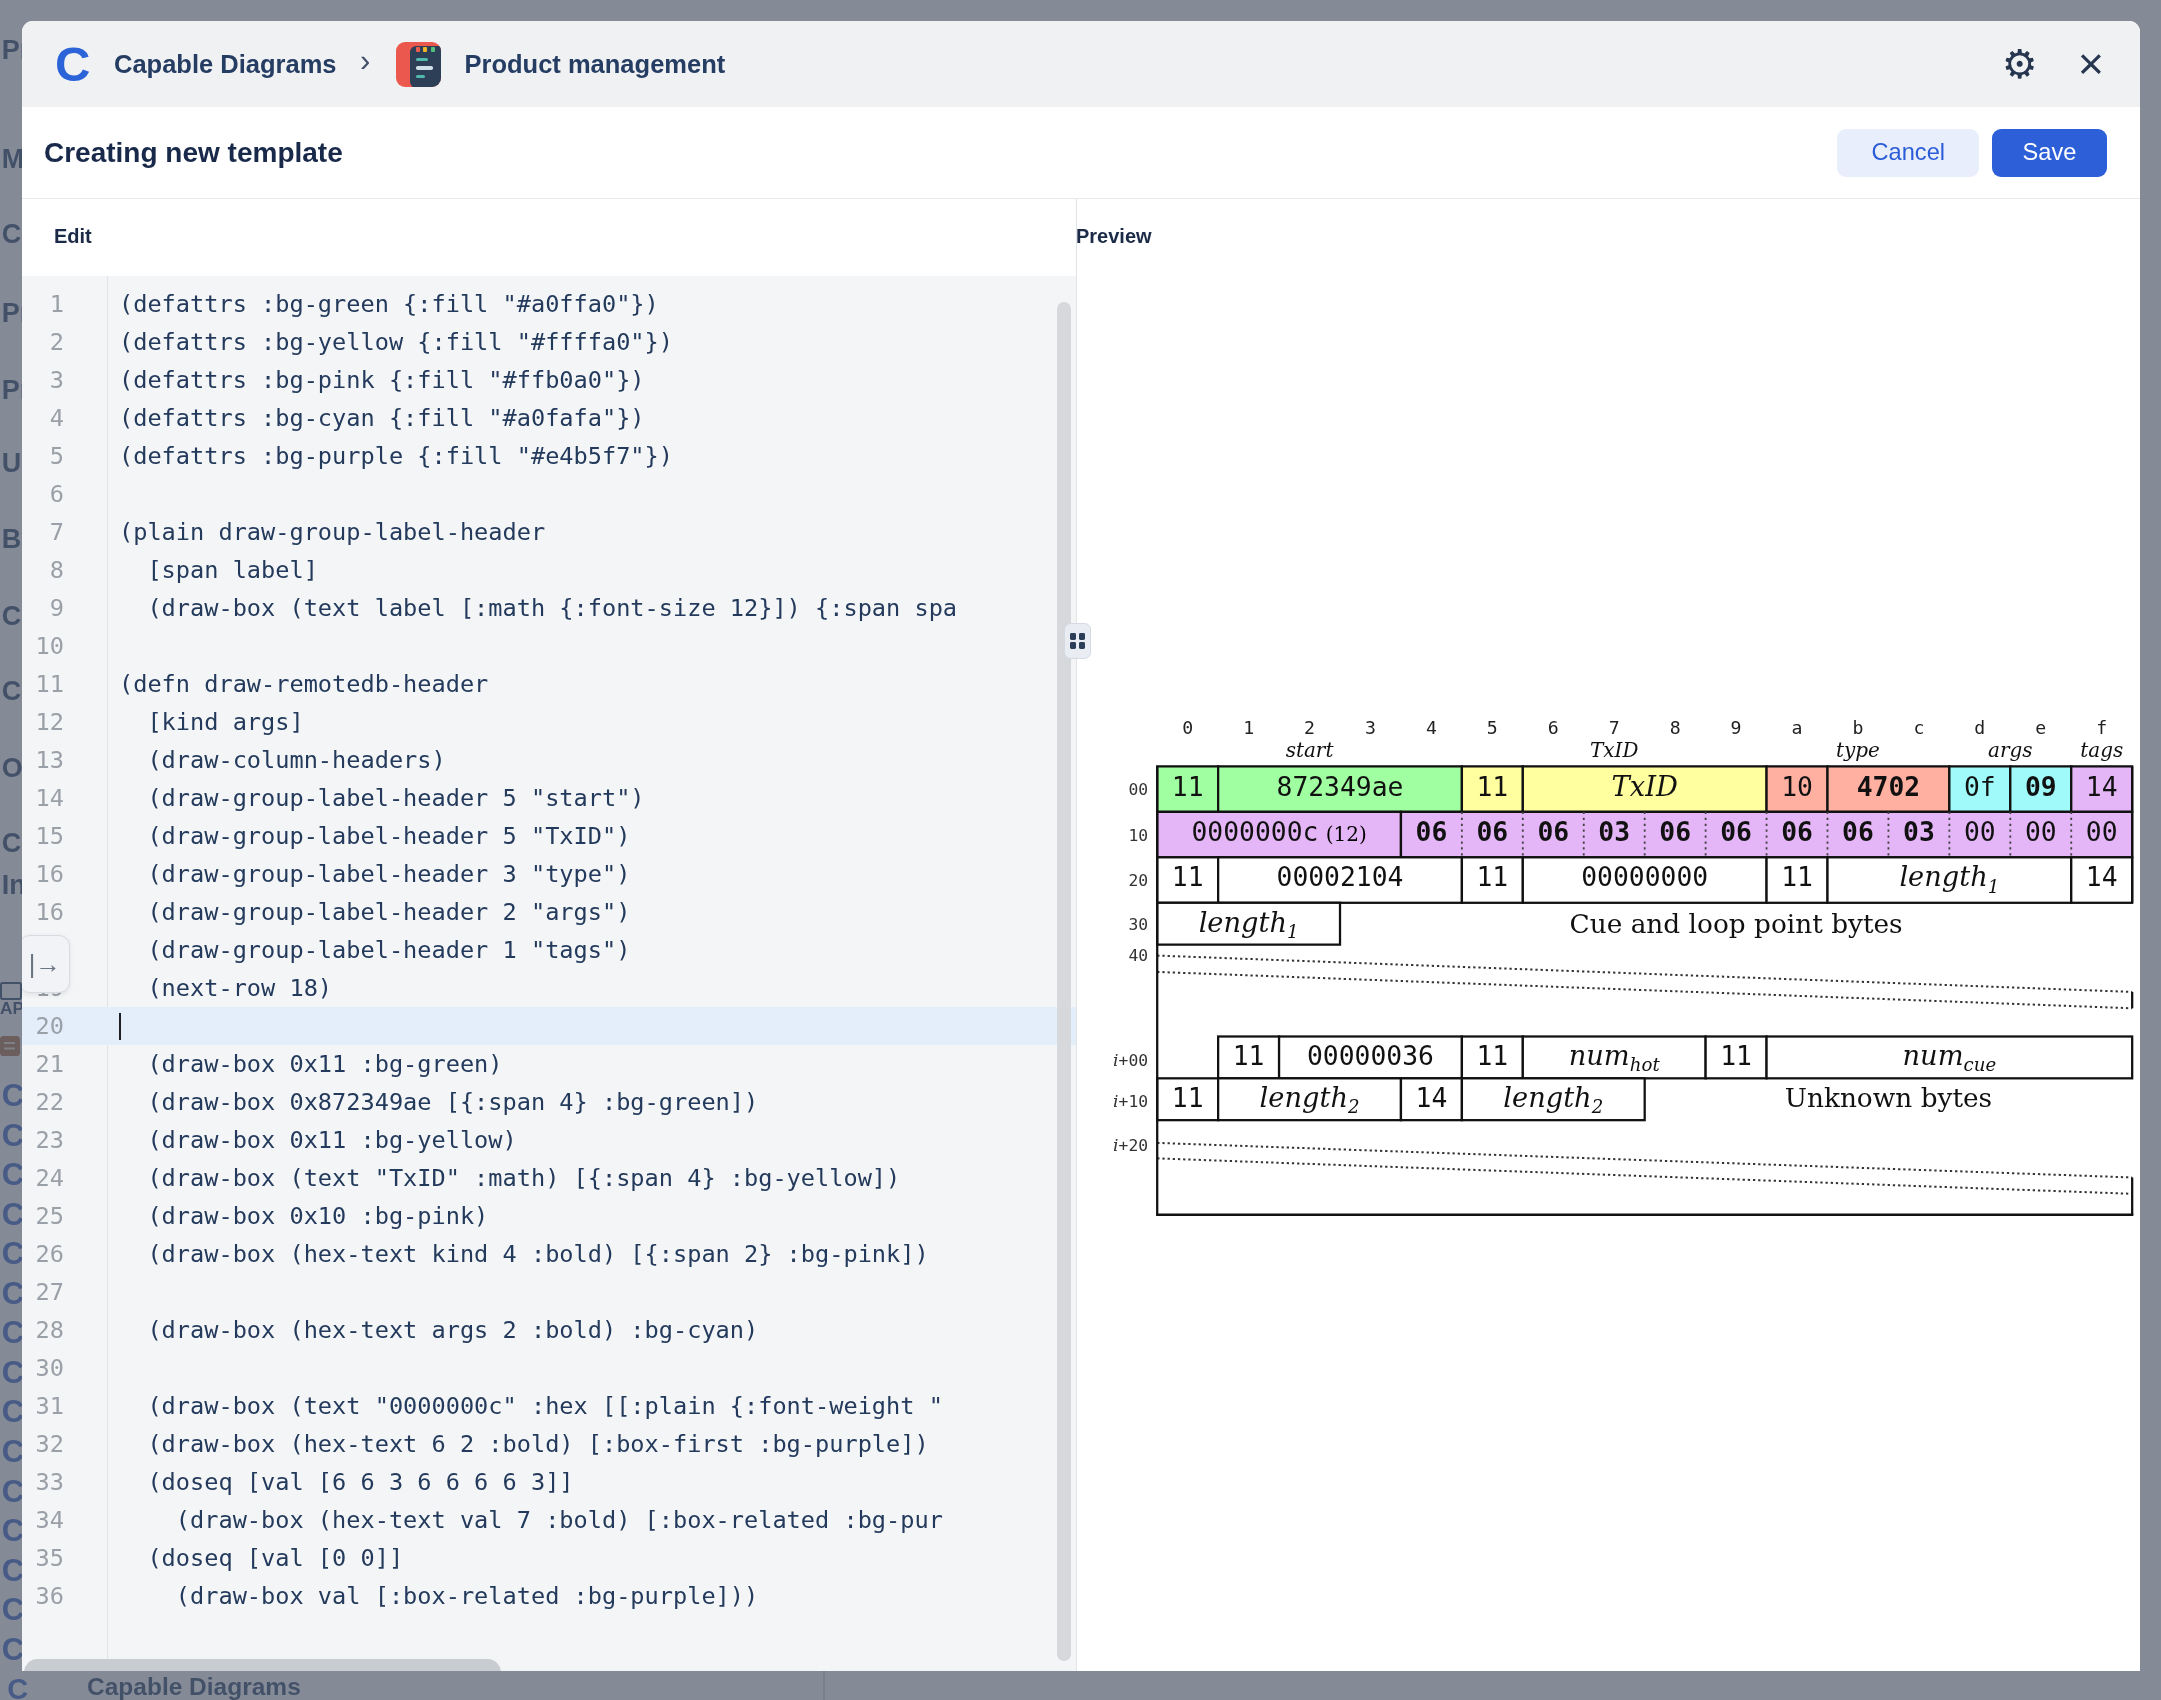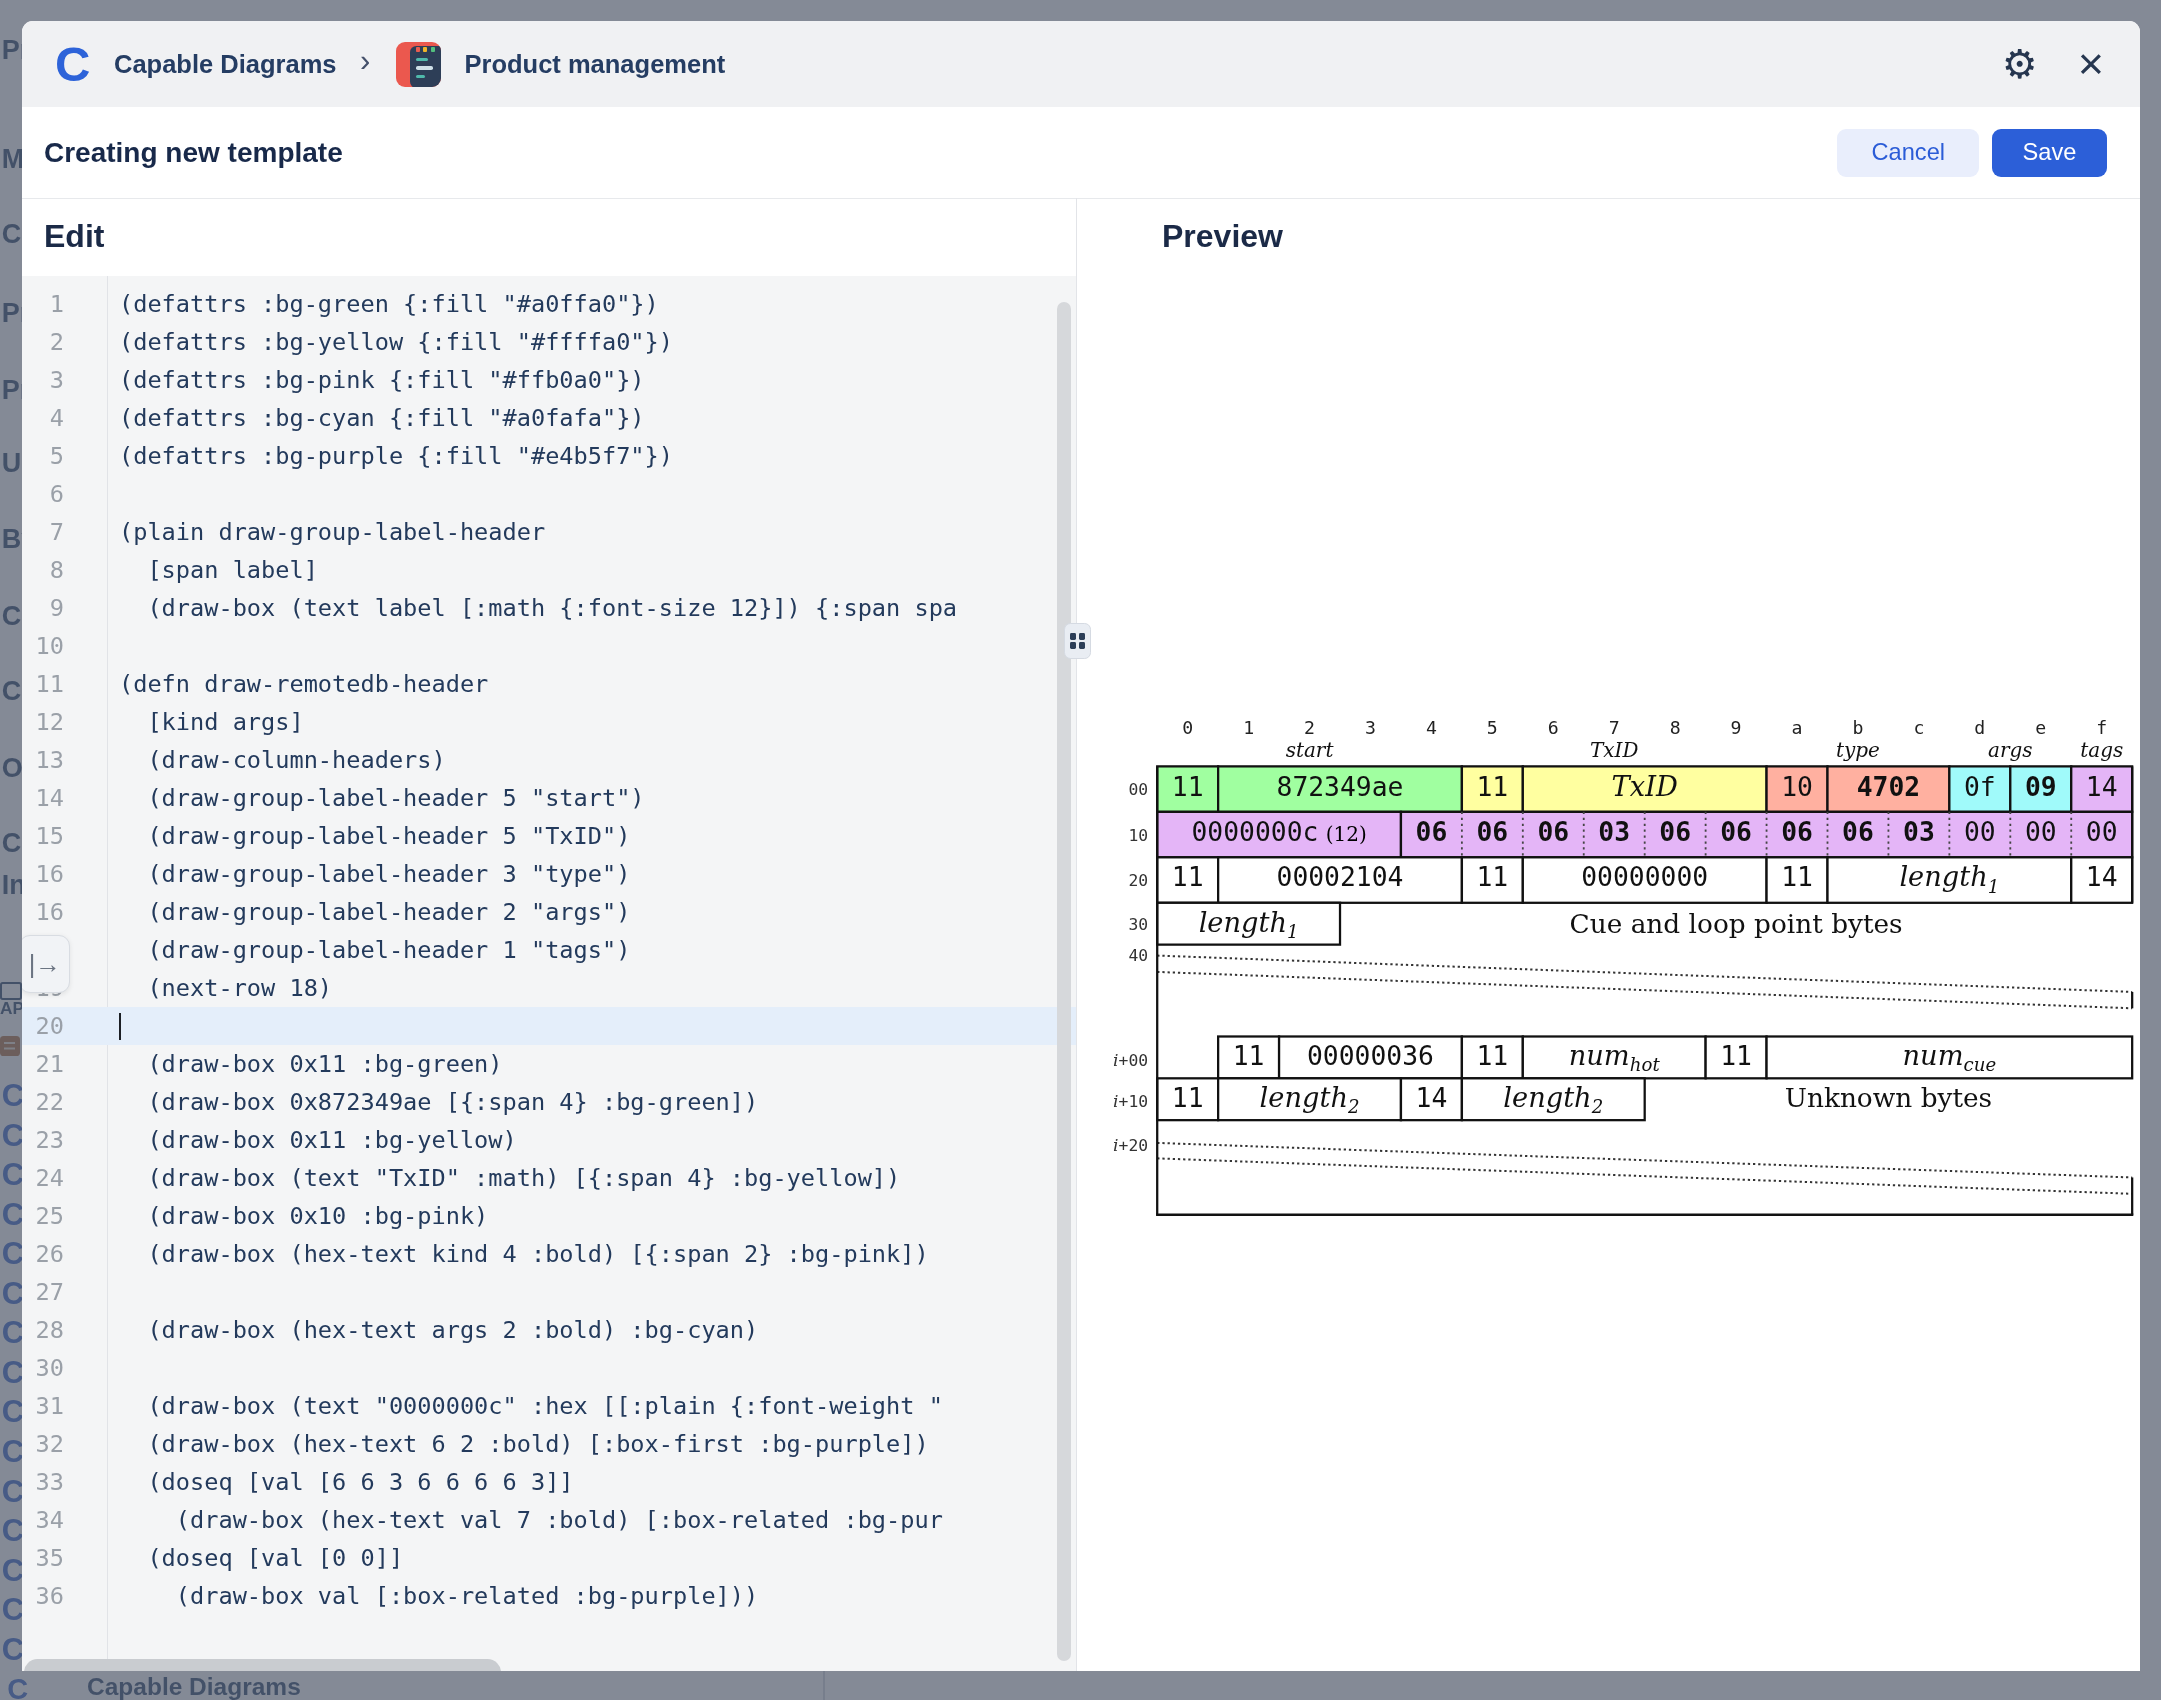--- a/index.html
+++ b/index.html
@@ -43,22 +43,22 @@
   
   #title-row{position:absolute;left:0;top:86px;right:0;height:91px;background:#fff;
              border-bottom:0.9px solid #e7e9ec;display:flex;align-items:center;}
   #page-title{font-size:28px;font-weight:700;color:#18294a;margin-left:22px;}
   #title-buttons{margin-left:auto;margin-right:33px;display:flex;gap:12.7px;}
   .btn{height:48px;border:none;border-radius:9px;font-size:23.6px;font-family:"Liberation Sans",sans-serif;cursor:pointer;}
   .btn-cancel{width:142px;background:#e9eefc;color:#2b5cd7;}
   .btn-save{width:115px;background:#2c5fd8;color:#fff;}
 
   
-  .pane-head{position:absolute;top:177px;height:77px;font-size:32px;font-weight:700;color:#1b2a47;
-             display:flex;align-items:center;}
+  .pane-head{position:absolute;top:177px;height:77px;font-size:20px;font-weight:700;color:#1b2a47;
+             display:flex;align-items:center;margin-left:10px;}
   #panes-border{position:absolute;left:0;top:255px;right:0;height:0.9px;background:#e2e4e8;}
   #pane-divider{position:absolute;left:1054px;top:177px;width:0.9px;bottom:0;background:#e2e4e8;}
 
   
   #editor{position:absolute;left:0;top:255px;width:1054px;bottom:0;background:#f4f5f6;overflow:hidden;}
   #gutter-line{position:absolute;left:85px;top:0;bottom:0;width:0.9px;background:#e1e3e7;}
   #code-lines{position:absolute;left:0;top:9px;right:0;}
   .cl{height:38px;display:flex;align-items:center;white-space:pre;position:relative;}
   .cl.active{background:#e4eefa;}
   .ln{flex:0 0 42px;text-align:right;font:23.6px/38px "DejaVu Sans Mono",monospace;color:#9aa0a8;}
@@ -162,21 +162,21 @@
 
   <div id="title-row">
     <span id="page-title">Creating new template</span>
     <span id="title-buttons">
       <button class="btn btn-cancel">Cancel</button>
       <button class="btn btn-save">Save</button>
     </span>
   </div>
 
   <div class="pane-head" style="left:22px;">Edit</div>
-  <div class="pane-head" style="left:1140px;">Preview</div>
+  <div class="pane-head" style="left:1044px;">Preview</div>
   <div id="panes-border"></div>
   <div id="pane-divider"></div>
 
   <div id="editor">
     <div id="gutter-line"></div>
     <div id="code-lines">
         <div class="cl"><span class="ln">1</span><span class="ct">(defattrs :bg-green {:fill "#a0ffa0"})</span></div>
         <div class="cl"><span class="ln">2</span><span class="ct">(defattrs :bg-yellow {:fill "#ffffa0"})</span></div>
         <div class="cl"><span class="ln">3</span><span class="ct">(defattrs :bg-pink {:fill "#ffb0a0"})</span></div>
         <div class="cl"><span class="ln">4</span><span class="ct">(defattrs :bg-cyan {:fill "#a0fafa"})</span></div>

